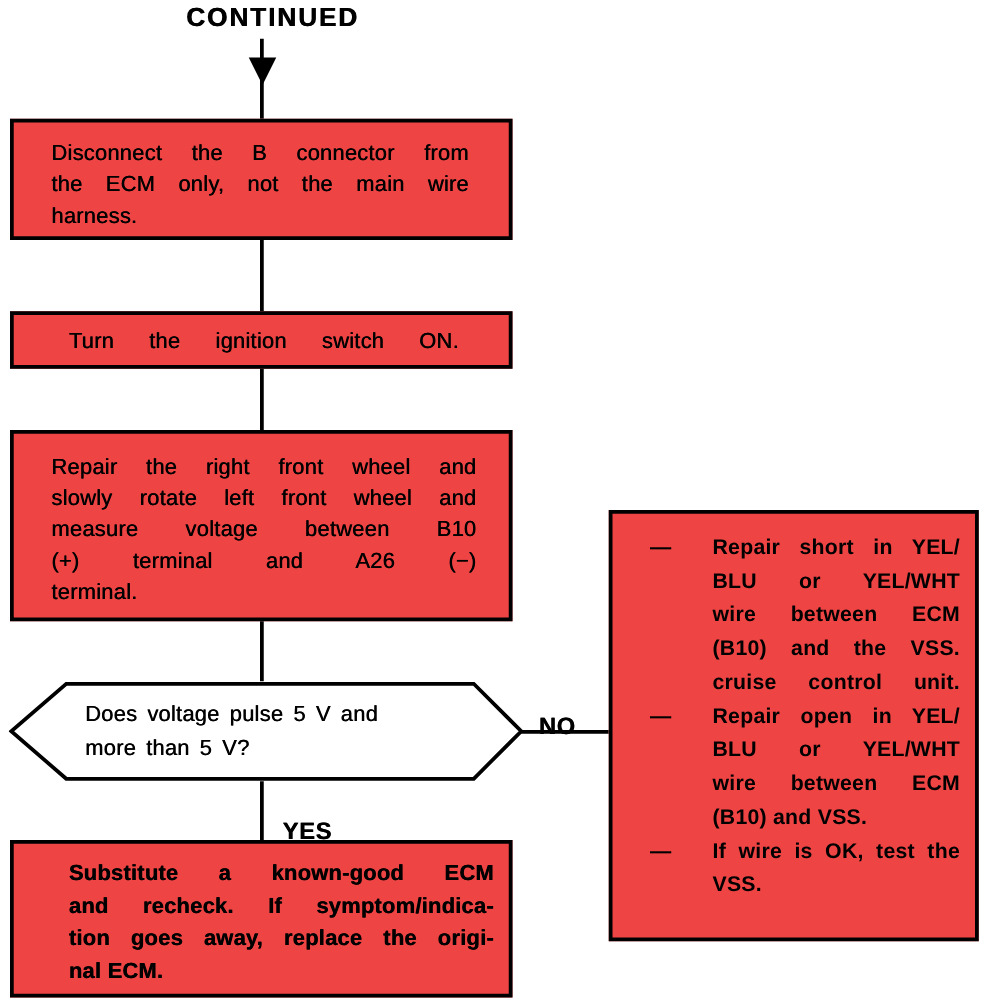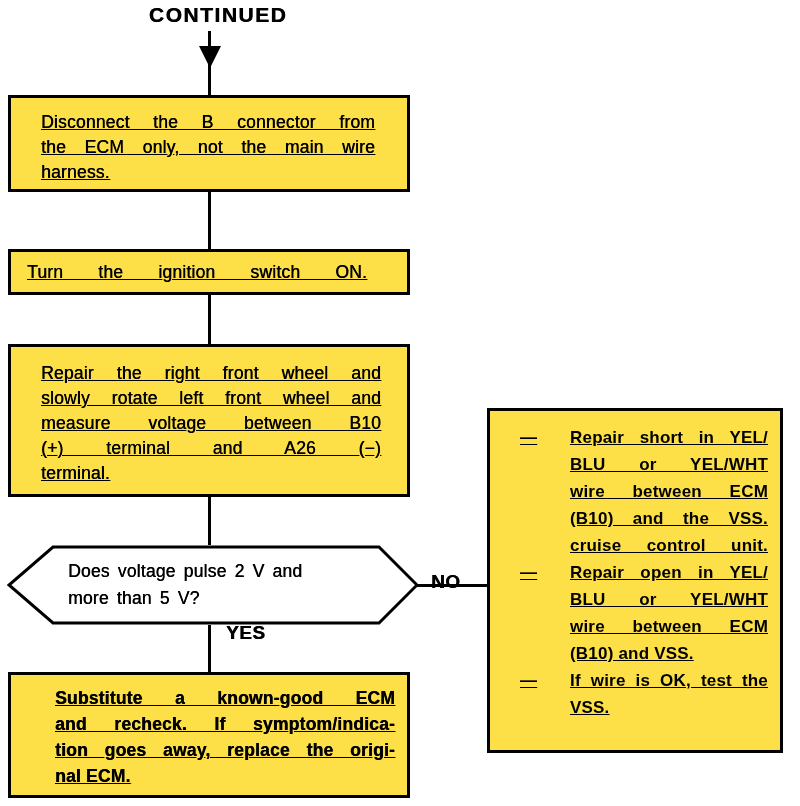--- a/index.html
+++ b/index.html
@@ -1,20 +1,20 @@
 <!DOCTYPE html>
 <html><head>
 <meta charset="utf-8">
 <style>
   html,body{margin:0;padding:0;background:#fff;}
   .canvas{
     position:relative;width:800px;height:806px;background:#ffffff;
     font-family:"Liberation Sans","DejaVu Sans",sans-serif;color:#000;overflow:hidden;border-radius:19px;
   }
-  .fbox{position:absolute;border:3px solid #000;background:#fde047;box-sizing:border-box;text-decoration:underline;}
+  .fbox{position:absolute;border:3px solid #000;background:#ef4444;box-sizing:border-box;}
   .vline{position:absolute;width:3px;background:#000;}
   .hline{position:absolute;height:3px;background:#000;}
   .arrowhead{position:absolute;width:0;height:0;
     border-left:11px solid transparent;border-right:11px solid transparent;border-top:22px solid #000;}
   .txt{font-size:17.5px;line-height:25px;letter-spacing:0.2px;text-shadow:0.4px 0 0 currentColor;}
   .txt div{white-space:nowrap;}
   .j{text-align:justify;text-align-last:justify;white-space:normal !important;}
   .bold{font-weight:bold;}
   .biglabel{position:absolute;font-weight:bold;font-size:19px;letter-spacing:0.5px;text-shadow:0.4px 0 0 currentColor;margin-top:20px;}
   .title{position:absolute;font-weight:bold;font-size:21px;letter-spacing:1.5px;text-shadow:0.5px 0 0 currentColor;}
@@ -41,21 +41,21 @@
     <div class="txt" style="padding:12px 32px 0 30px;">
       <div class="j">Disconnect the B connector from</div>
       <div class="j">the ECM only, not the main wire</div>
       <div>harness.</div>
     </div>
   </div>
 
   <div class="vline" style="left:208px;top:192px;height:57px;"></div>
 
   <div class="fbox" style="left:8px;top:249px;width:402px;height:46px;">
-    <div class="txt" style="padding:8px 40px 0 16px;">
+    <div class="txt" style="padding:8px 40px 0 44px;">
       <div class="j">Turn the ignition switch ON.</div>
     </div>
   </div>
 
   <div class="vline" style="left:208px;top:295px;height:49px;"></div>
 
   <div class="fbox" style="left:8px;top:344px;width:402px;height:153px;">
     <div class="txt" style="padding:14px 26px 0 30px;">
       <div class="j">Repair the right front wheel and</div>
       <div class="j">slowly rotate left front wheel and</div>
@@ -64,29 +64,29 @@
       <div>terminal.</div>
     </div>
   </div>
 
   <div class="vline" style="left:208px;top:497px;height:48px;"></div>
 
   <svg class="hexsvg" width="412" height="80" viewBox="0 0 412 80">
     <polygon points="46,2 372,2 410,40 372,78 46,78 2,40" fill="#ffffff" stroke="#000000" stroke-width="3"></polygon>
   </svg>
   <div class="hextxt">
-    <div>Does voltage pulse 2 V and</div>
+    <div>Does voltage pulse 5 V and</div>
     <div>more than 5 V?</div>
   </div>
 
   <div class="hline" style="left:417px;top:584px;width:70px;"></div>
   <div class="biglabel" style="left:431px;top:551px;">NO</div>
 
   <div class="vline" style="left:208px;top:625px;height:47px;"></div>
-  <div class="biglabel" style="left:226px;top:602px;">YES</div>
+  <div class="biglabel" style="left:226px;top:635px;">YES</div>
 
   <div class="fbox" style="left:8px;top:672px;width:402px;height:126px;">
     <div class="txt bold" style="padding:10px 12px 0 44px;line-height:26px;">
       <div class="j">Substitute a known-good ECM</div>
       <div class="j">and recheck. If symptom/indica-</div>
       <div class="j">tion goes away, replace the origi-</div>
       <div>nal ECM.</div>
     </div>
   </div>
 

